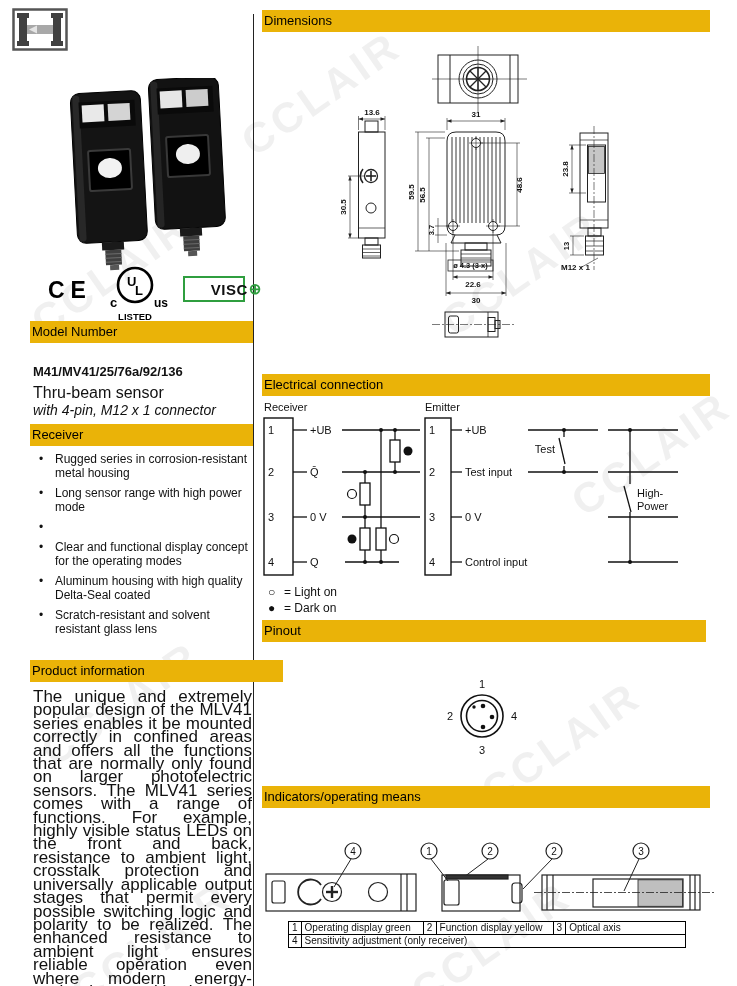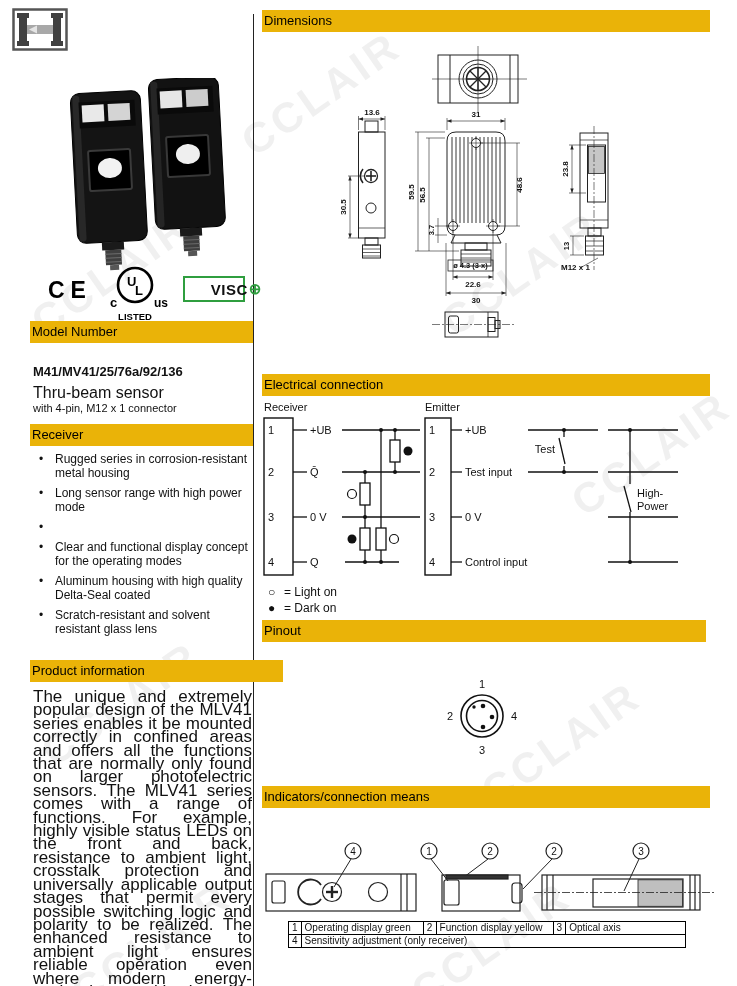--- a/index.html
+++ b/index.html
@@ -7,21 +7,21 @@
        font-family:"Liberation Sans", sans-serif;color:#111;overflow:hidden;}
   .wm{position:absolute;font-size:42px;font-weight:bold;letter-spacing:4px;
       color:rgba(110,110,110,0.10);transform:rotate(-35deg);z-index:0;white-space:nowrap;}
   .page{position:absolute;inset:0;z-index:1;}
   .abs{position:absolute;}
   .sec-h{position:absolute;background:#eab308;color:#000;font-weight:normal;
          font-size:13px;line-height:22px;height:22px;padding-left:2px;box-sizing:border-box;}
   .divider{position:absolute;left:253px;top:14px;width:1px;height:972px;background:#222;}
   .model-no{position:absolute;font-weight:bold;font-size:13px;}
   .model-type{position:absolute;font-size:16px;}
-  .model-conn{position:absolute;font-size:11px;}
+  .model-conn{position:absolute;font-size:14px;font-style:italic;}
   .feat-list{position:absolute;left:33px;top:452px;width:220px;}
   .feat-item{display:flex;font-size:12px;line-height:14px;margin-bottom:6px;}
   .feat-item .b{width:10px;margin-left:6px;flex:0 0 16px;}
   .pinfo{position:absolute;left:33px;top:690px;width:219px;font-size:17px;
          line-height:13.4px;text-align:justify;}
   .legend-line{position:absolute;font-size:12px;line-height:14px;}
   .legend-line .sym{display:inline-block;width:16px;font-size:12px;}
   table.ind{border-collapse:collapse;table-layout:fixed;font-size:10px;}
   table.ind td{border:1px solid #000;padding:0 3px;height:12px;line-height:12px;
                overflow:hidden;white-space:nowrap;}
@@ -412,21 +412,21 @@
       <circle cx="230" cy="69" r="2.3"></circle>
       <circle cx="221" cy="79" r="2.3"></circle>
       <circle cx="212" cy="59" r="1.7"></circle>
     </g>
     <text class="elabel" x="220" y="40" text-anchor="middle">1</text>
     <text class="elabel" x="191" y="72" text-anchor="end">2</text>
     <text class="elabel" x="249" y="72">4</text>
     <text class="elabel" x="220" y="106" text-anchor="middle">3</text>
   </svg>
 
-  <div class="sec-h" style="left:262px;top:786px;width:448px">Indicators/connection means</div>
+  <div class="sec-h" style="left:262px;top:786px;width:448px">Indicators/operating means</div>
 
   <svg class="abs" style="left:262px;top:818px" width="470" height="100" viewBox="0 0 470 100">
     <g stroke="#222" stroke-width="1" fill="none">
       <line x1="89" y1="41" x2="72" y2="69"></line>
       <line x1="169" y1="41" x2="186" y2="63"></line>
       <line x1="226" y1="41" x2="202" y2="59"></line>
       <line x1="290" y1="41" x2="261" y2="71"></line>
       <line x1="377" y1="41" x2="362" y2="73"></line>
     </g>
     <g fill="#fff" stroke="#222" stroke-width="1.2">

